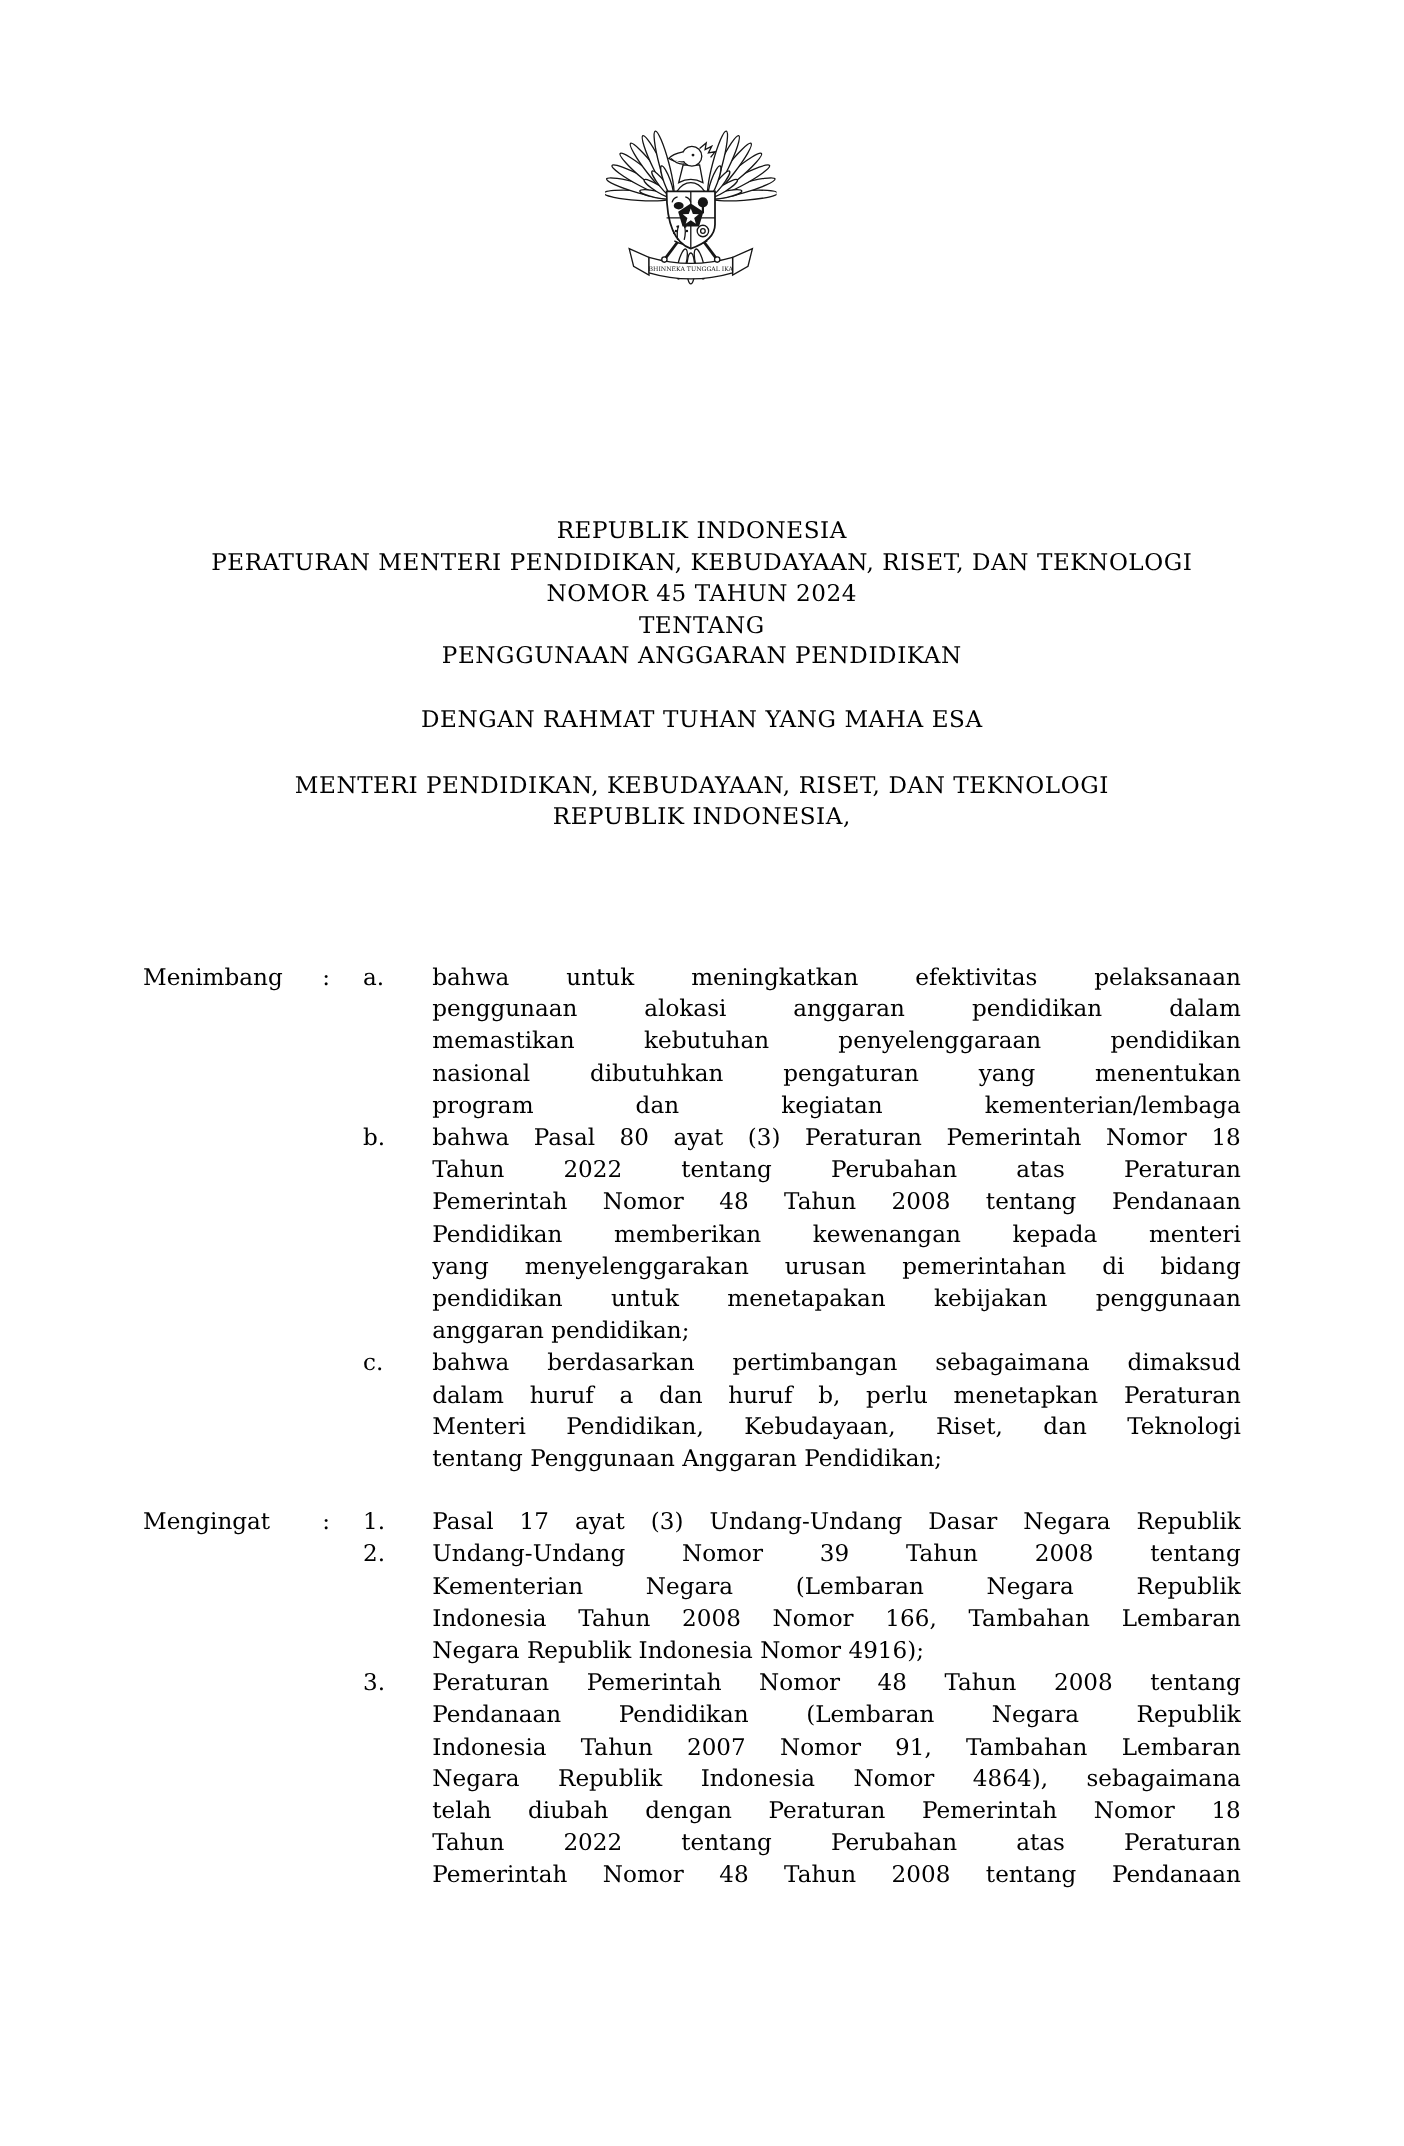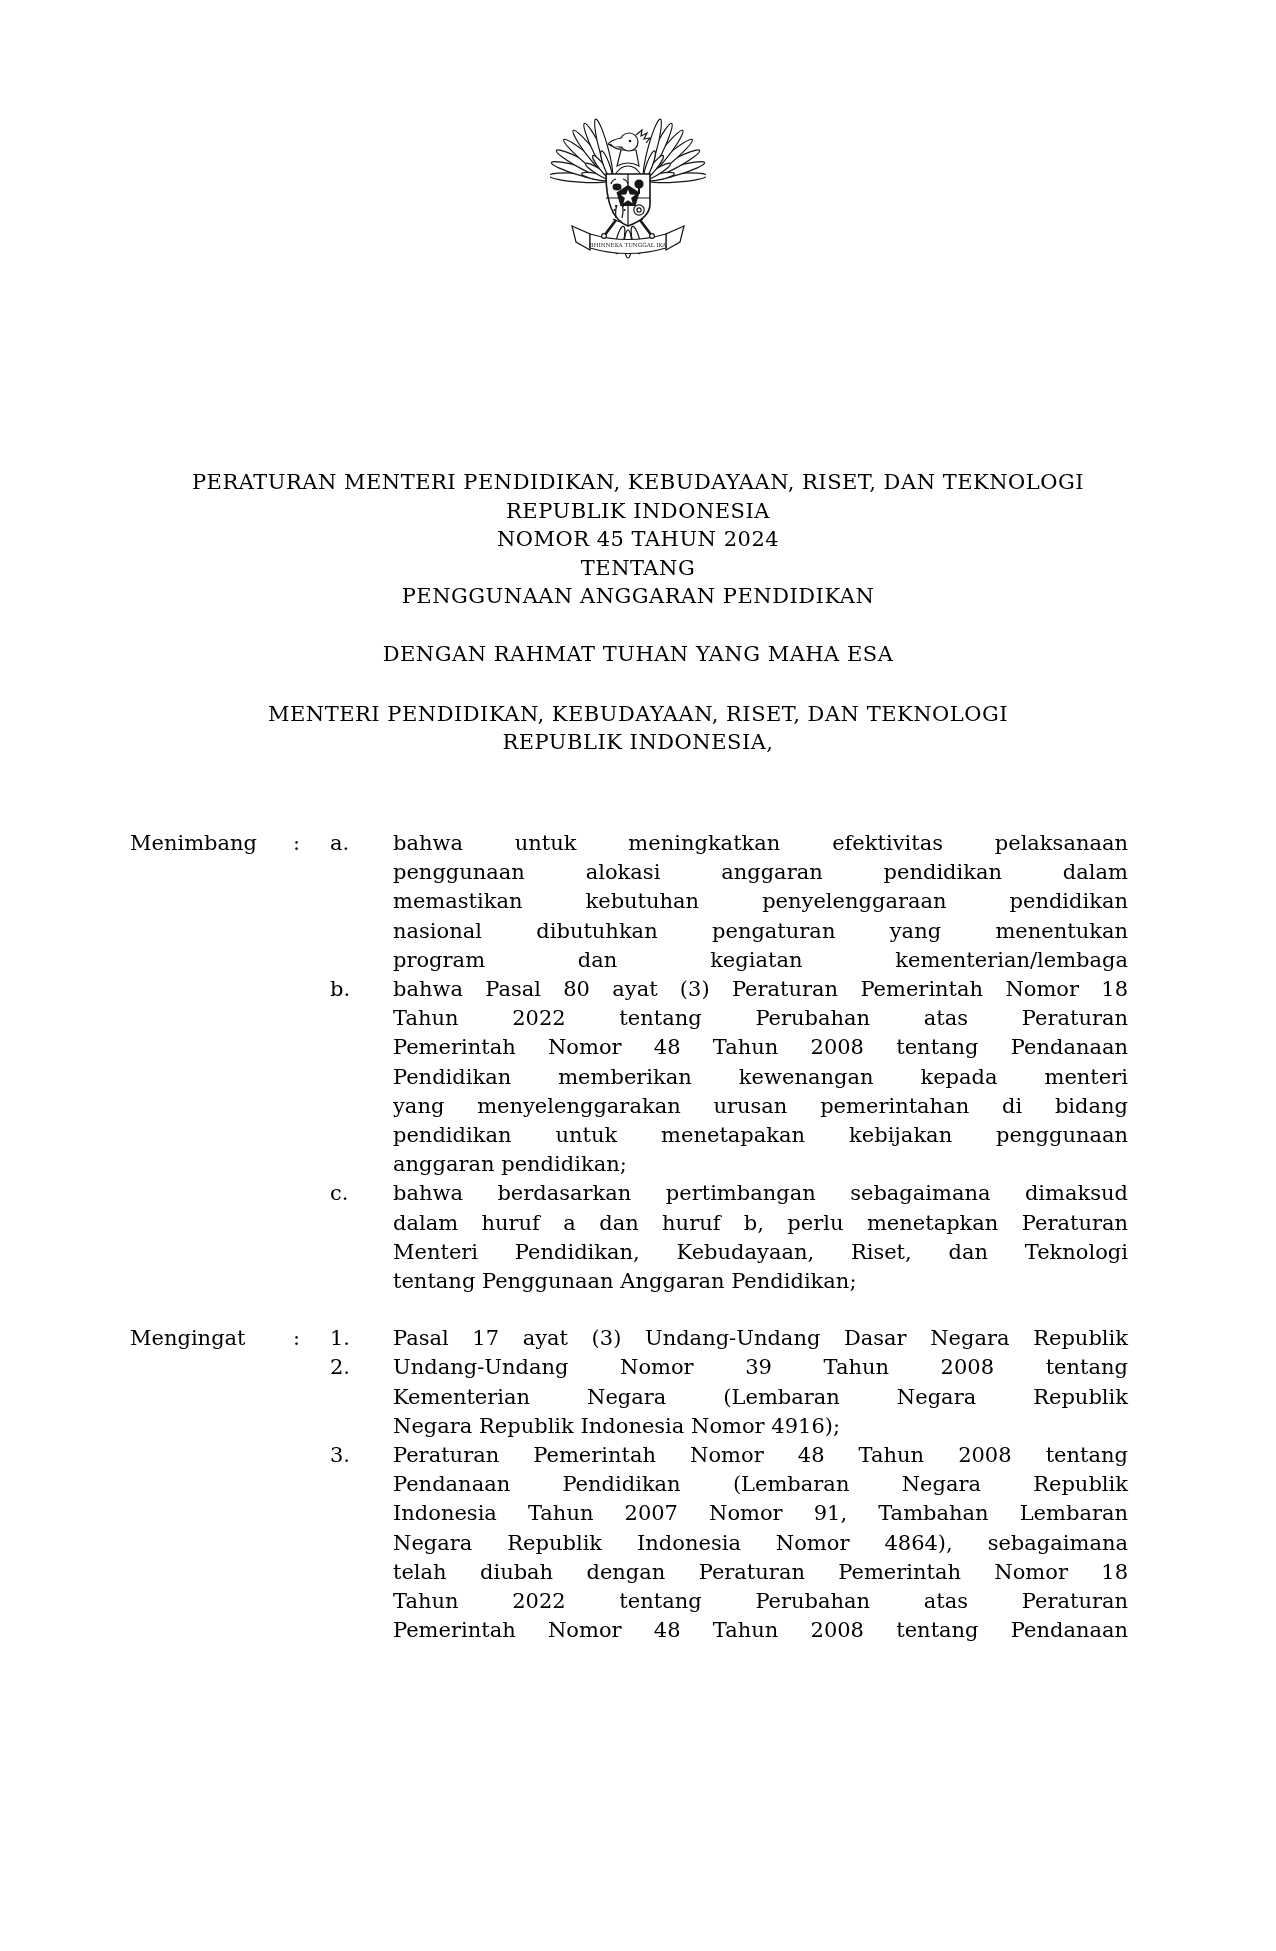--- a/index.html
+++ b/index.html
@@ -18,21 +18,21 @@
   .emblem svg{display:block;width:156px;height:auto;}
   
   .heading{
     position:absolute;top:468px;left:0;width:100%;
     text-align:center;line-height:28.6px;letter-spacing:0.5px;
   }
   .invocation{margin-top:29px;}
   .authority{margin-top:31px;}
   
   .content{
-    position:absolute;top:829px;left:130px;width:998px;
+    position:absolute;top:874px;left:130px;width:998px;
     line-height:29.2px;
   }
   .sec{display:flex;align-items:flex-start;}
   .sec-gap{margin-top:28px;}
   .sec-label{width:163px;flex:0 0 163px;}
   .sec-colon{width:37px;flex:0 0 37px;}
   .sec-items{width:798px;flex:0 0 798px;}
   .item{display:flex;align-items:flex-start;}
   .item-marker{width:63px;flex:0 0 63px;}
   .item-lines{width:735px;flex:0 0 735px;}
@@ -131,22 +131,22 @@
         <path d="M40,134 Q78,145 116,134 L116,148 Q78,159 40,148 Z" fill="#ffffff"></path>
         <circle cx="54" cy="136" r="2.4" fill="#ffffff"></circle>
         <circle cx="102" cy="136" r="2.4" fill="#ffffff"></circle>
         <text x="78" y="146.5" text-anchor="middle" font-size="5.6" fill="#161616" stroke="none" font-family="'DejaVu Serif',serif">BHINNEKA TUNGGAL IKA</text>
       </g>
     </svg>
   </div>
 
   <header class="heading">
     <div>
+        <div>REPUBLIK INDONESIA</div>
         <div>PERATURAN MENTERI PENDIDIKAN, KEBUDAYAAN, RISET, DAN TEKNOLOGI</div>
-        <div>REPUBLIK INDONESIA</div>
         <div>NOMOR 45 TAHUN 2024</div>
         <div>TENTANG</div>
         <div>PENGGUNAAN ANGGARAN PENDIDIKAN</div>
       </div>
     <div class="invocation">DENGAN RAHMAT TUHAN YANG MAHA ESA</div>
     <div class="authority">
         <div>MENTERI PENDIDIKAN, KEBUDAYAAN, RISET, DAN TEKNOLOGI</div>
         <div>REPUBLIK INDONESIA,</div>
       </div>
   </header>
@@ -197,20 +197,21 @@
             <div class="item-marker">1.</div>
             <div class="item-lines">
               <div class="line">Pasal 17 ayat (3) Undang-Undang Dasar Negara Republik</div>
             </div>
           </div>
           <div class="item">
             <div class="item-marker">2.</div>
             <div class="item-lines">
               <div class="line">Undang-Undang Nomor 39 Tahun 2008 tentang</div>
               <div class="line">Kementerian Negara (Lembaran Negara Republik</div>
+              <div class="line">Indonesia Tahun 2008 Nomor 166, Tambahan Lembaran</div>
               <div class="line last">Negara Republik Indonesia Nomor 4916);</div>
             </div>
           </div>
           <div class="item">
             <div class="item-marker">3.</div>
             <div class="item-lines">
               <div class="line">Peraturan Pemerintah Nomor 48 Tahun 2008 tentang</div>
               <div class="line">Pendanaan Pendidikan (Lembaran Negara Republik</div>
               <div class="line">Indonesia Tahun 2007 Nomor 91, Tambahan Lembaran</div>
               <div class="line">Negara Republik Indonesia Nomor 4864), sebagaimana</div>

